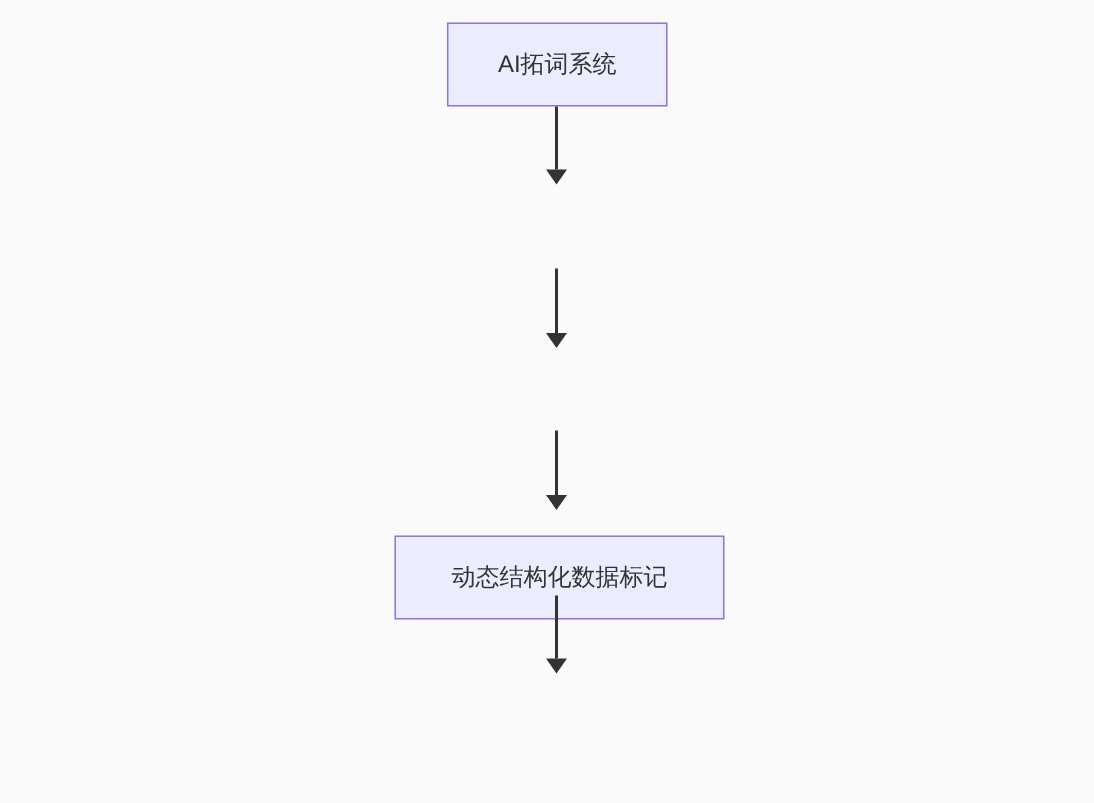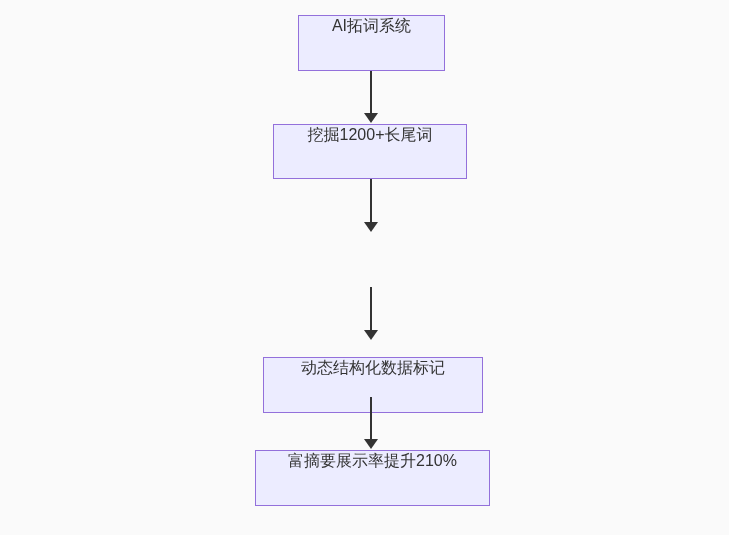--- a/index.html
+++ b/index.html
@@ -16,21 +16,21 @@
     overflow: hidden;
   }
   .flow-node {
     position: absolute;
     box-sizing: border-box;
     background: #ECECFF;
     border: 1px solid #9370DB;
     color: #333333;
     font-size: 16px;
     display: flex;
-    align-items: flex-start;
+    align-items: center;
     justify-content: center;
     text-align: center;
     white-space: nowrap;
   }
   .node-1 { left: 298px; top: 15px;  width: 147px; height: 56px; }
   .node-2 { left: 273px; top: 124px; width: 194px; height: 55px; }
   .node-3 { left: 261px; top: 233px; width: 224px; height: 54px; }
   .node-4 { left: 263px; top: 357px; width: 220px; height: 56px; }
   .node-5 { left: 255px; top: 450px; width: 235px; height: 56px; }
 
@@ -66,23 +66,20 @@
 
   <div class="flow-node node-1">
     <span>AI拓词系统</span>
   </div>
 
   <div class="flow-arrow arrow-1">
     <div class="shaft"></div>
     <div class="head"></div>
   </div>
 
-  <div class="flow-node node-2">
-    <span>挖掘1200+长尾词</span>
-  </div>
 
   <div class="flow-arrow arrow-2">
     <div class="shaft"></div>
     <div class="head"></div>
   </div>
 
 
   <div class="flow-arrow arrow-3">
     <div class="shaft"></div>
     <div class="head"></div>
@@ -90,17 +87,14 @@
 
   <div class="flow-node node-4">
     <span>动态结构化数据标记</span>
   </div>
 
   <div class="flow-arrow arrow-4">
     <div class="shaft"></div>
     <div class="head"></div>
   </div>
 
-  <div class="flow-node node-5">
-    <span>富摘要展示率提升210%</span>
-  </div>
 
 </div>
 
 </body></html>

